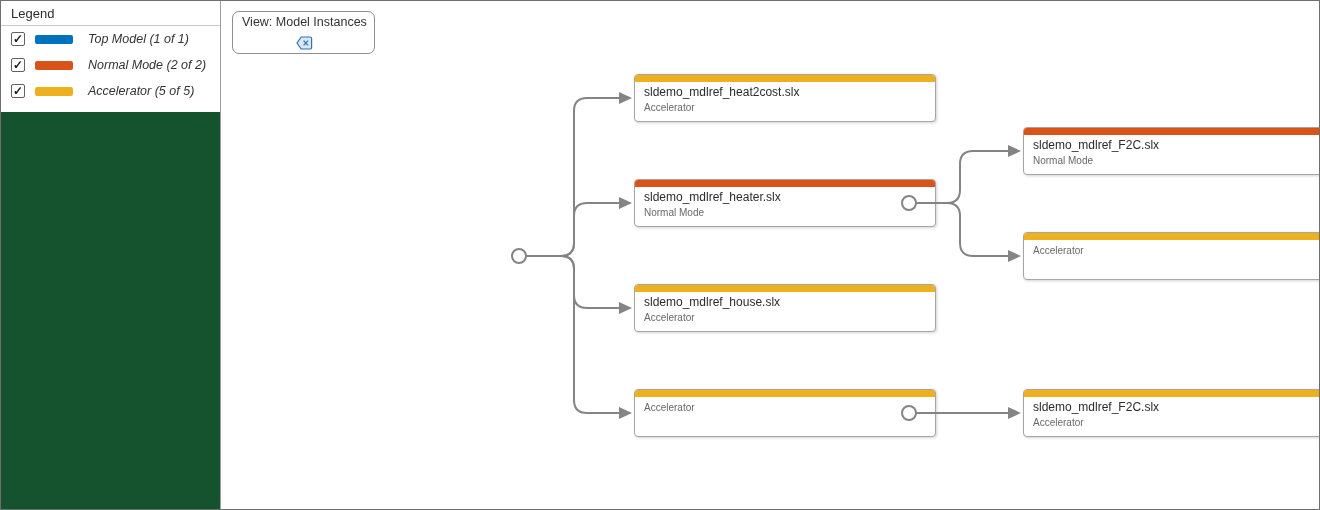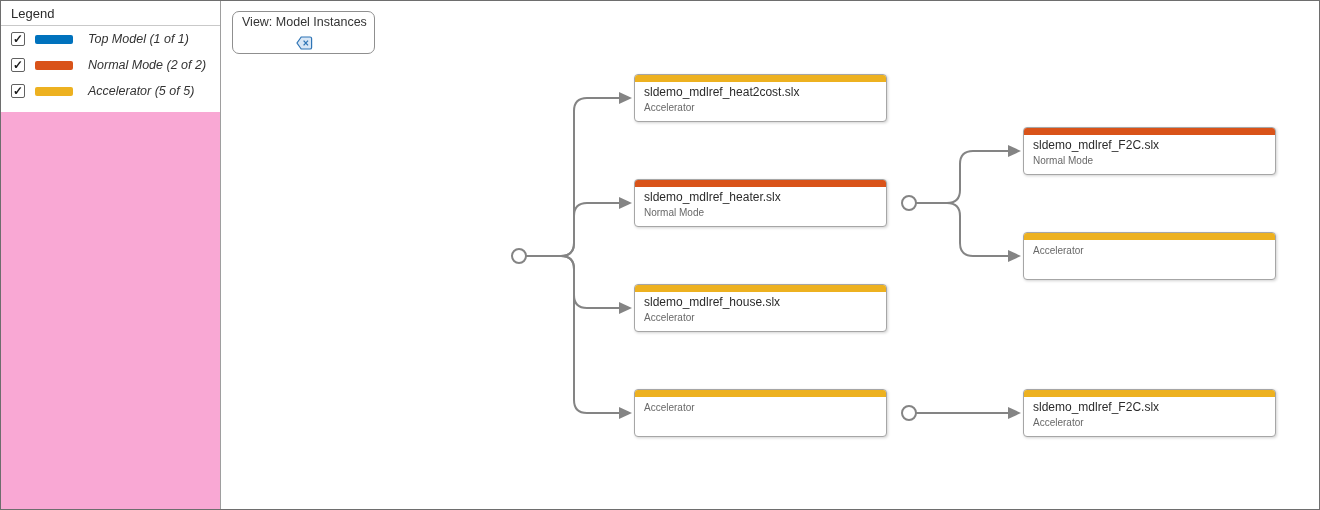--- a/index.html
+++ b/index.html
@@ -13,21 +13,21 @@
     height: 510px;
     background: #ffffff;
     border: 1px solid #6e6e6e;
     overflow: hidden;
   }
   
   .sidebar {
     position: absolute;
     left: 0; top: 0; bottom: 0;
     width: 220px;
-    background: #f9a8d4;
+    background: #14532d;
     border-right: 1px solid #9e9e9e;
   }
   .legend-panel { background: #ffffff; padding-bottom: 8px; }
   .legend-header {
     font-size: 13px;
     color: #2b2b2b;
     padding: 5px 10px 4px 10px;
     border-bottom: 1px solid #c9c9c9;
   }
   .legend-row {
@@ -74,21 +74,21 @@
     background: #ffffff;
     padding: 3px 7px 3px 9px;
     font-size: 12.5px;
     color: #333333;
     flex-direction: column;
   }
   .clear-icon { display: inline-flex; }
   
   .node {
     position: absolute;
-    width: 253px;
+    width: 302px;
     height: 48px;
     background: #ffffff;
     border: 1px solid #a6a6a6;
     border-radius: 4px;
     box-shadow: 1px 1px 3px rgba(0,0,0,0.18);
     overflow: hidden;
     z-index: 2;
   }
   .node-bar { height: 7px; width: 100%; }
   .node-body { padding: 3px 9px 0 9px; }

